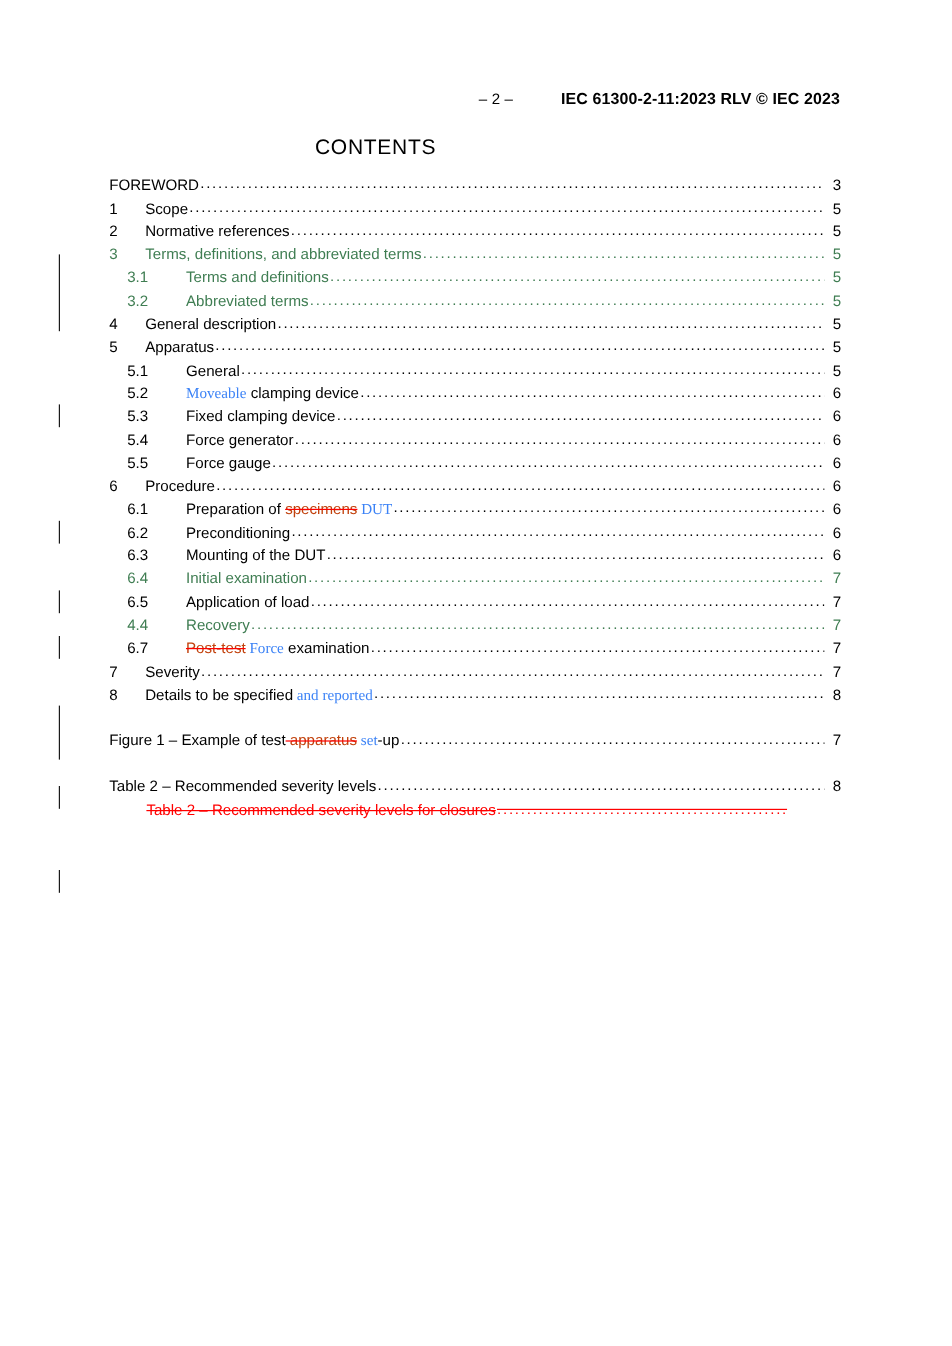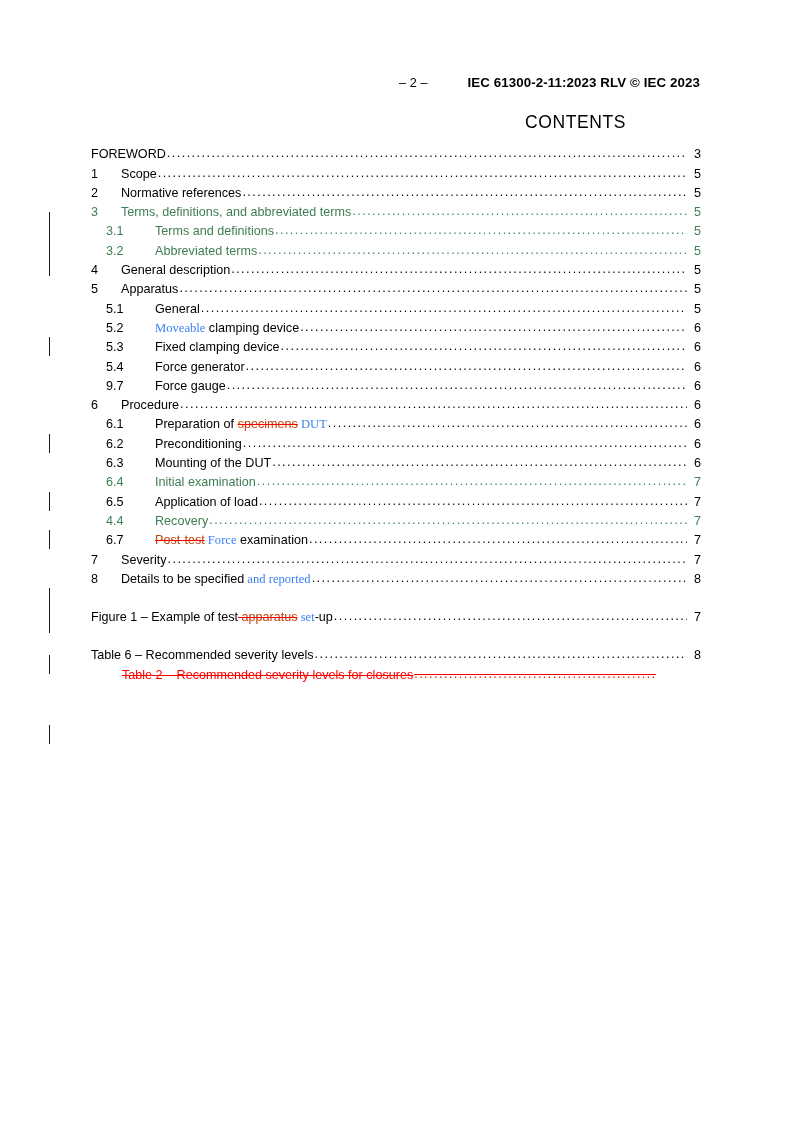--- a/index.html
+++ b/index.html
@@ -42,21 +42,21 @@
     font-weight: normal;
     font-size: 12.6px;
   }
 
   
   .contents-title {
     position: absolute;
     top: 112px;
     left: 0;
     width: 626px;
-    text-align: right;
+    text-align: center;
     font-size: 17.5px;
     letter-spacing: 0.6px;
   }
 
   
   .toc {
     position: absolute;
     top: 142px;
     left: 91px;
     width: 610px;
@@ -242,21 +242,21 @@
     </div>
 
     <div class="toc-row lvl2">
       <span class="num">5.4</span>
       <span class="label">Force generator</span>
       <span class="leader"></span>
       <span class="pg">6</span>
     </div>
 
     <div class="toc-row lvl2">
-      <span class="num">9.7</span>
+      <span class="num">5.5</span>
       <span class="label">Force gauge</span>
       <span class="leader"></span>
       <span class="pg">6</span>
     </div>
 
     <div class="toc-row lvl1">
       <span class="num">6</span>
       <span class="label">Procedure</span>
       <span class="leader"></span>
       <span class="pg">6</span>
@@ -329,21 +329,21 @@
     <div class="block-figure">
       <div class="toc-row lvl1">
         <span class="label"><span>Figure 1 – Example of test</span><span class="del"> apparatus</span><span class="ins"> set</span><span>-up</span></span>
         <span class="leader"></span>
         <span class="pg">7</span>
       </div>
     </div>
 
     <div class="block-table">
       <div class="toc-row lvl1">
-        <span class="label">Table 6 – Recommended severity levels</span>
+        <span class="label">Table 2 – Recommended severity levels</span>
         <span class="leader"></span>
         <span class="pg">8</span>
       </div>
       <div class="toc-row lvl1 row-del">
         <span class="label">Table 2 – Recommended severity levels for closures</span>
         <span class="leader"></span>
         <span class="pg"></span>
       </div>
     </div>
 

